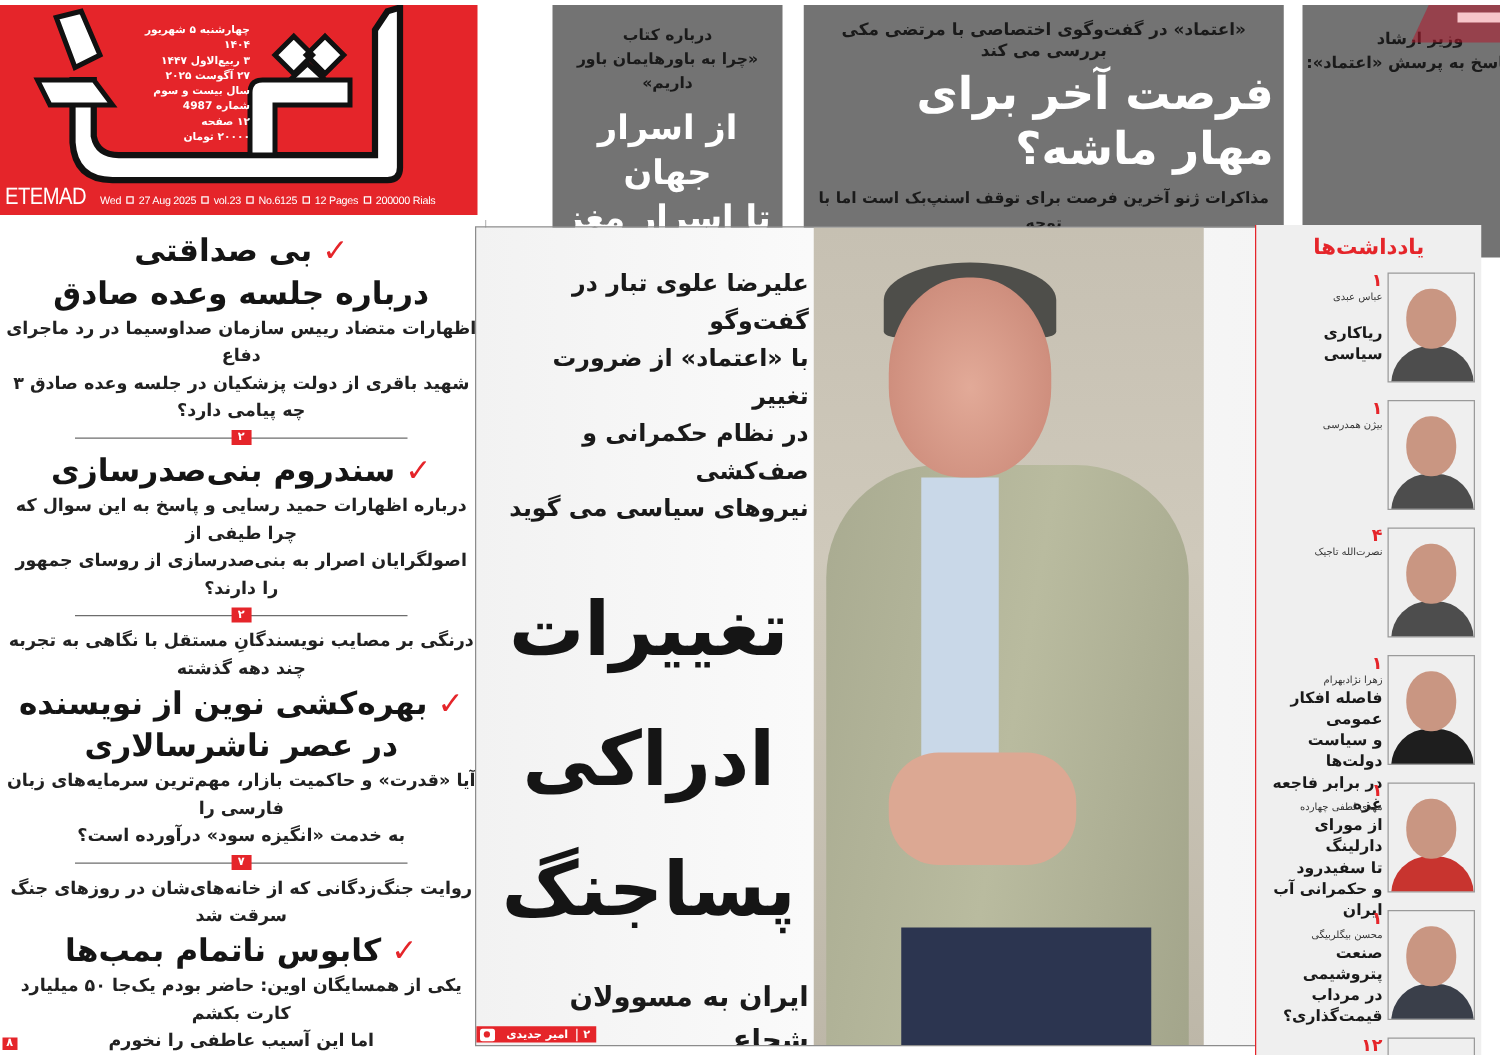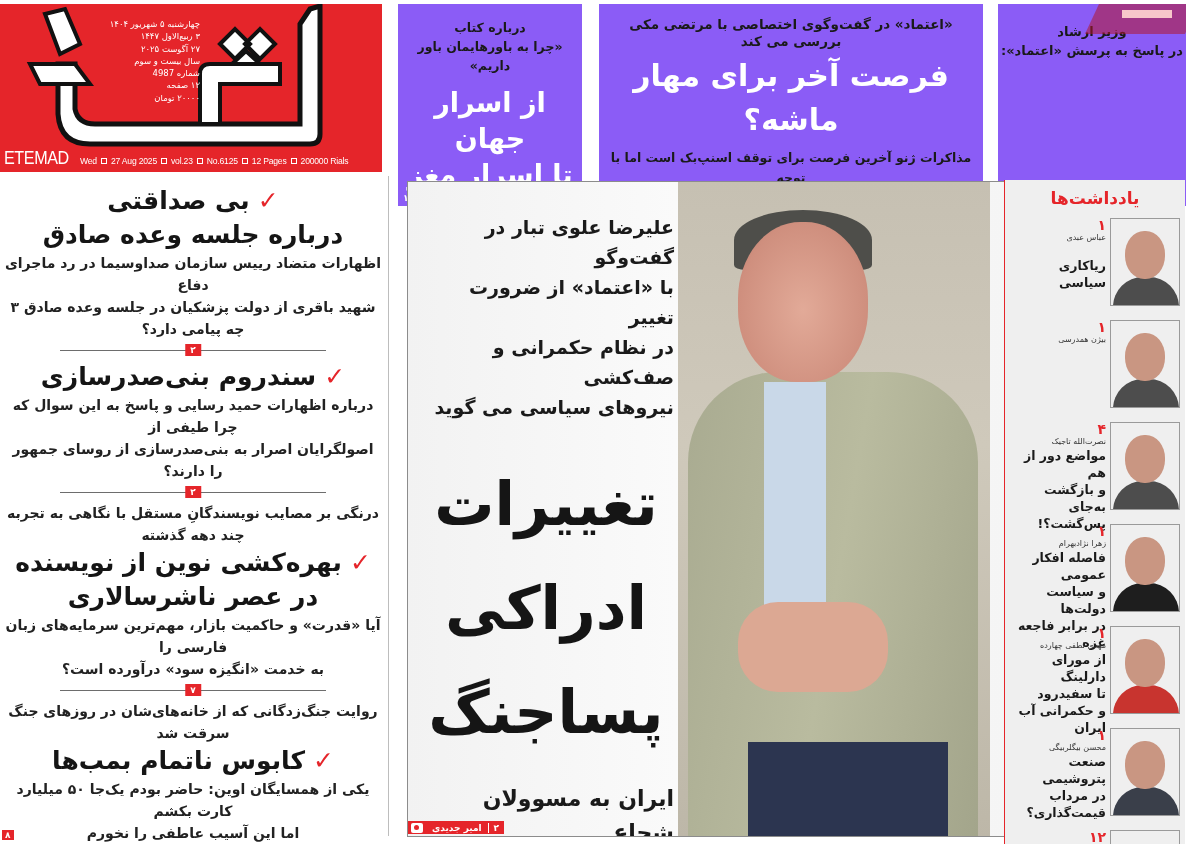--- a/index.html
+++ b/index.html
@@ -2,40 +2,40 @@
 <html><head>
 <meta charset="utf-8">
 <style>
   * { box-sizing: border-box; margin: 0; padding: 0; }
   html, body { width: 1200px; height: 844px; overflow: hidden; background: #ffffff; }
   body { font-family: "DejaVu Sans", sans-serif; position: relative; color: #1a1a1a; }
 
   
   .masthead { position: absolute; left: 0; top: 4px; width: 382px; height: 168px; background: #e5252a; overflow: hidden; }
   .logo-shape { position: absolute; left: 20px; top: 0; width: 340px; height: 150px; }
-  .mast-info { position: absolute; left: 108px; top: 14px; width: 92px; direction: rtl; text-align: right; color: #ffffff; font-size: 8.5px; line-height: 12.3px; font-weight: normal; }
+  .mast-info { position: absolute; left: 108px; top: 14px; width: 92px; direction: rtl; text-align: right; color: #ffffff; font-size: 8.5px; line-height: 12.3px; font-weight: bold; }
   .mast-bottom { position: absolute; left: 4px; bottom: 3px; display: flex; align-items: baseline; color: #ffffff; }
   .mast-latin { font-family: "Liberation Sans", sans-serif; font-size: 19px; letter-spacing: -0.5px; transform: scaleX(0.85); transform-origin: left; width: 76px; }
   .mast-meta { font-family: "Liberation Sans", sans-serif; font-size: 8.6px; display: flex; gap: 4px; align-items: center; letter-spacing: -0.2px; }
   .sq { display: inline-block; width: 6px; height: 6px; border: 1px solid #fff; }
 
   
-  .teaser { position: absolute; top: 4px; height: 202px; background: #8b5cf6; direction: rtl; text-align: center; overflow: hidden; }
+  .teaser { position: absolute; top: 4px; height: 202px; background: #737373; direction: rtl; text-align: center; overflow: hidden; margin-left: 44px; }
   .teaser .kicker { color: #1a1a1a; font-weight: bold; font-size: 13px; line-height: 17px; }
   .teaser .big { color: #ffffff; font-weight: bold; }
   .teaser .body { color: #1a1a1a; font-weight: bold; font-size: 12.5px; line-height: 20px; }
   .teaser .pg { position: absolute; left: 5px; bottom: 3px; color: #ffffff; font-size: 9px; font-weight: bold; }
 
   .t-book { left: 398px; width: 184px; padding-top: 14px; }
   .t-book .kicker { font-size: 12.5px; line-height: 19px; }
   .t-book .big { font-size: 27px; line-height: 36px; margin-top: 10px; }
 
   .t-interview { left: 599px; width: 384px; padding: 12px 8px 0; }
   .t-interview .kicker { font-size: 13.5px; }
-  .t-interview .big { font-size: 30px; line-height: 44px; margin: 4px 0 6px; }
+  .t-interview .big { font-size: 36px; line-height: 44px; margin: 4px 0 6px; text-align: right; }
 
   .t-minister { left: 998px; width: 188px; padding-top: 18px; }
   .t-minister .kicker { font-size: 13px; line-height: 19px; }
   .t-minister .big { font-size: 23px; line-height: 27px; margin-top: 8px; }
   .ribbon { position: absolute; right: -6px; top: 0; width: 100px; height: 30px; background: #b2182b; opacity: .55; transform: skewX(-25deg); }
   .ribbon-mark { position: absolute; right: 14px; top: 6px; width: 50px; height: 8px; background: #f7c6ca; }
 
   
   .leftcol { position: absolute; left: 0; top: 176px; width: 386px; height: 668px; direction: rtl; text-align: center; border-left: 0; }
   .leftcol-divider { position: absolute; left: 388px; top: 176px; width: 1px; height: 660px; background: #bdbdbd; }
@@ -43,21 +43,21 @@
   .story .hl { font-weight: bold; color: #151515; font-size: 25px; line-height: 34px; }
   .story .sub { font-weight: bold; font-size: 14px; line-height: 22px; color: #222; }
   .story .pre { font-weight: bold; font-size: 14px; line-height: 22px; color: #222; }
   .check { color: #e5252a; font-weight: bold; margin-left: 8px; }
   .sep { position: relative; height: 14px; margin: 3px 60px; }
   .sep::before { content: ""; position: absolute; left: 0; right: 0; top: 7px; height: 1px; background: #6d6d6d; }
   .sep span { position: absolute; left: 50%; top: 1px; transform: translateX(-50%); background: #e5252a; color: #fff; font-size: 9px; line-height: 12px; padding: 0 5px; font-weight: bold; }
   .pg-badge { position: absolute; left: 2px; bottom: 4px; background: #e5252a; color: #fff; font-size: 9px; padding: 0 3px; font-weight: bold; }
 
   
-  .lead { position: absolute; left: 407px; top: 181px; width: 668px; height: 656px; border: 1px solid #8c8c8c; background: linear-gradient(90deg,#f2f2f2 0%,#fafafa 40%,#f4f4f4 100%); overflow: hidden; }
+  .lead { position: absolute; left: 380px; top: 181px; width: 668px; height: 656px; border: 1px solid #8c8c8c; background: linear-gradient(90deg,#f2f2f2 0%,#fafafa 40%,#f4f4f4 100%); overflow: hidden; }
   .lead-text { position: absolute; left: 10px; top: 30px; width: 256px; direction: rtl; text-align: right; }
   .lead-kicker { font-weight: bold; font-size: 19px; line-height: 30px; color: #1a1a1a; }
   .lead-title { font-weight: bold; font-size: 60px; line-height: 104px; color: #151515; text-align: center; margin-top: 30px; }
   .lead-sub { font-weight: bold; font-size: 22px; line-height: 34px; color: #1a1a1a; margin-top: 18px; }
   .photo { position: absolute; left: 270px; top: 0; width: 312px; height: 656px; background: linear-gradient(180deg,#c6c0b2 0%,#cfc9bb 40%,#bdb7a8 100%); overflow: hidden; }
   .photo .head { position: absolute; left: 60px; top: 40px; width: 130px; height: 160px; border-radius: 48% 48% 45% 45%; background: radial-gradient(ellipse at 50% 55%,#e2aa98 0%,#cf8f7e 70%,#b67766 100%); }
   .photo .hair { position: absolute; left: 56px; top: 28px; width: 138px; height: 60px; border-radius: 60% 60% 10% 10%; background: #4e4e4a; }
   .photo .jacket { position: absolute; left: 10px; top: 190px; width: 290px; height: 466px; border-radius: 90px 90px 0 0; background: linear-gradient(100deg,#a9ab91 0%,#b9bb9f 50%,#a3a58b 100%); }
   .photo .shirt { position: absolute; left: 86px; top: 200px; width: 62px; height: 300px; background: #c9d8e8; }
   .photo .hands { position: absolute; left: 60px; top: 420px; width: 150px; height: 90px; border-radius: 40px; background: #dca893; }
@@ -252,25 +252,20 @@
   </div>
 
   <div class="op">
     <div class="op-photo">
         <div class="b"></div>
         <div class="f"></div>
       </div>
     <div class="op-text">
       <div class="op-pg">۴</div>
       <div class="op-author">نصرت‌الله تاجیک</div>
-      <div class="op-title">
-        <div>مواضع دور از هم</div>
-        <div>و بازگشت به‌جای</div>
-        <div>پس‌گشت؟!</div>
-      </div>
     </div>
   </div>
 
   <div class="op">
     <div class="op-photo">
         <div class="b" style="background:#1e1e1e"></div>
         <div class="f"></div>
       </div>
     <div class="op-text">
       <div class="op-pg">۱</div>

